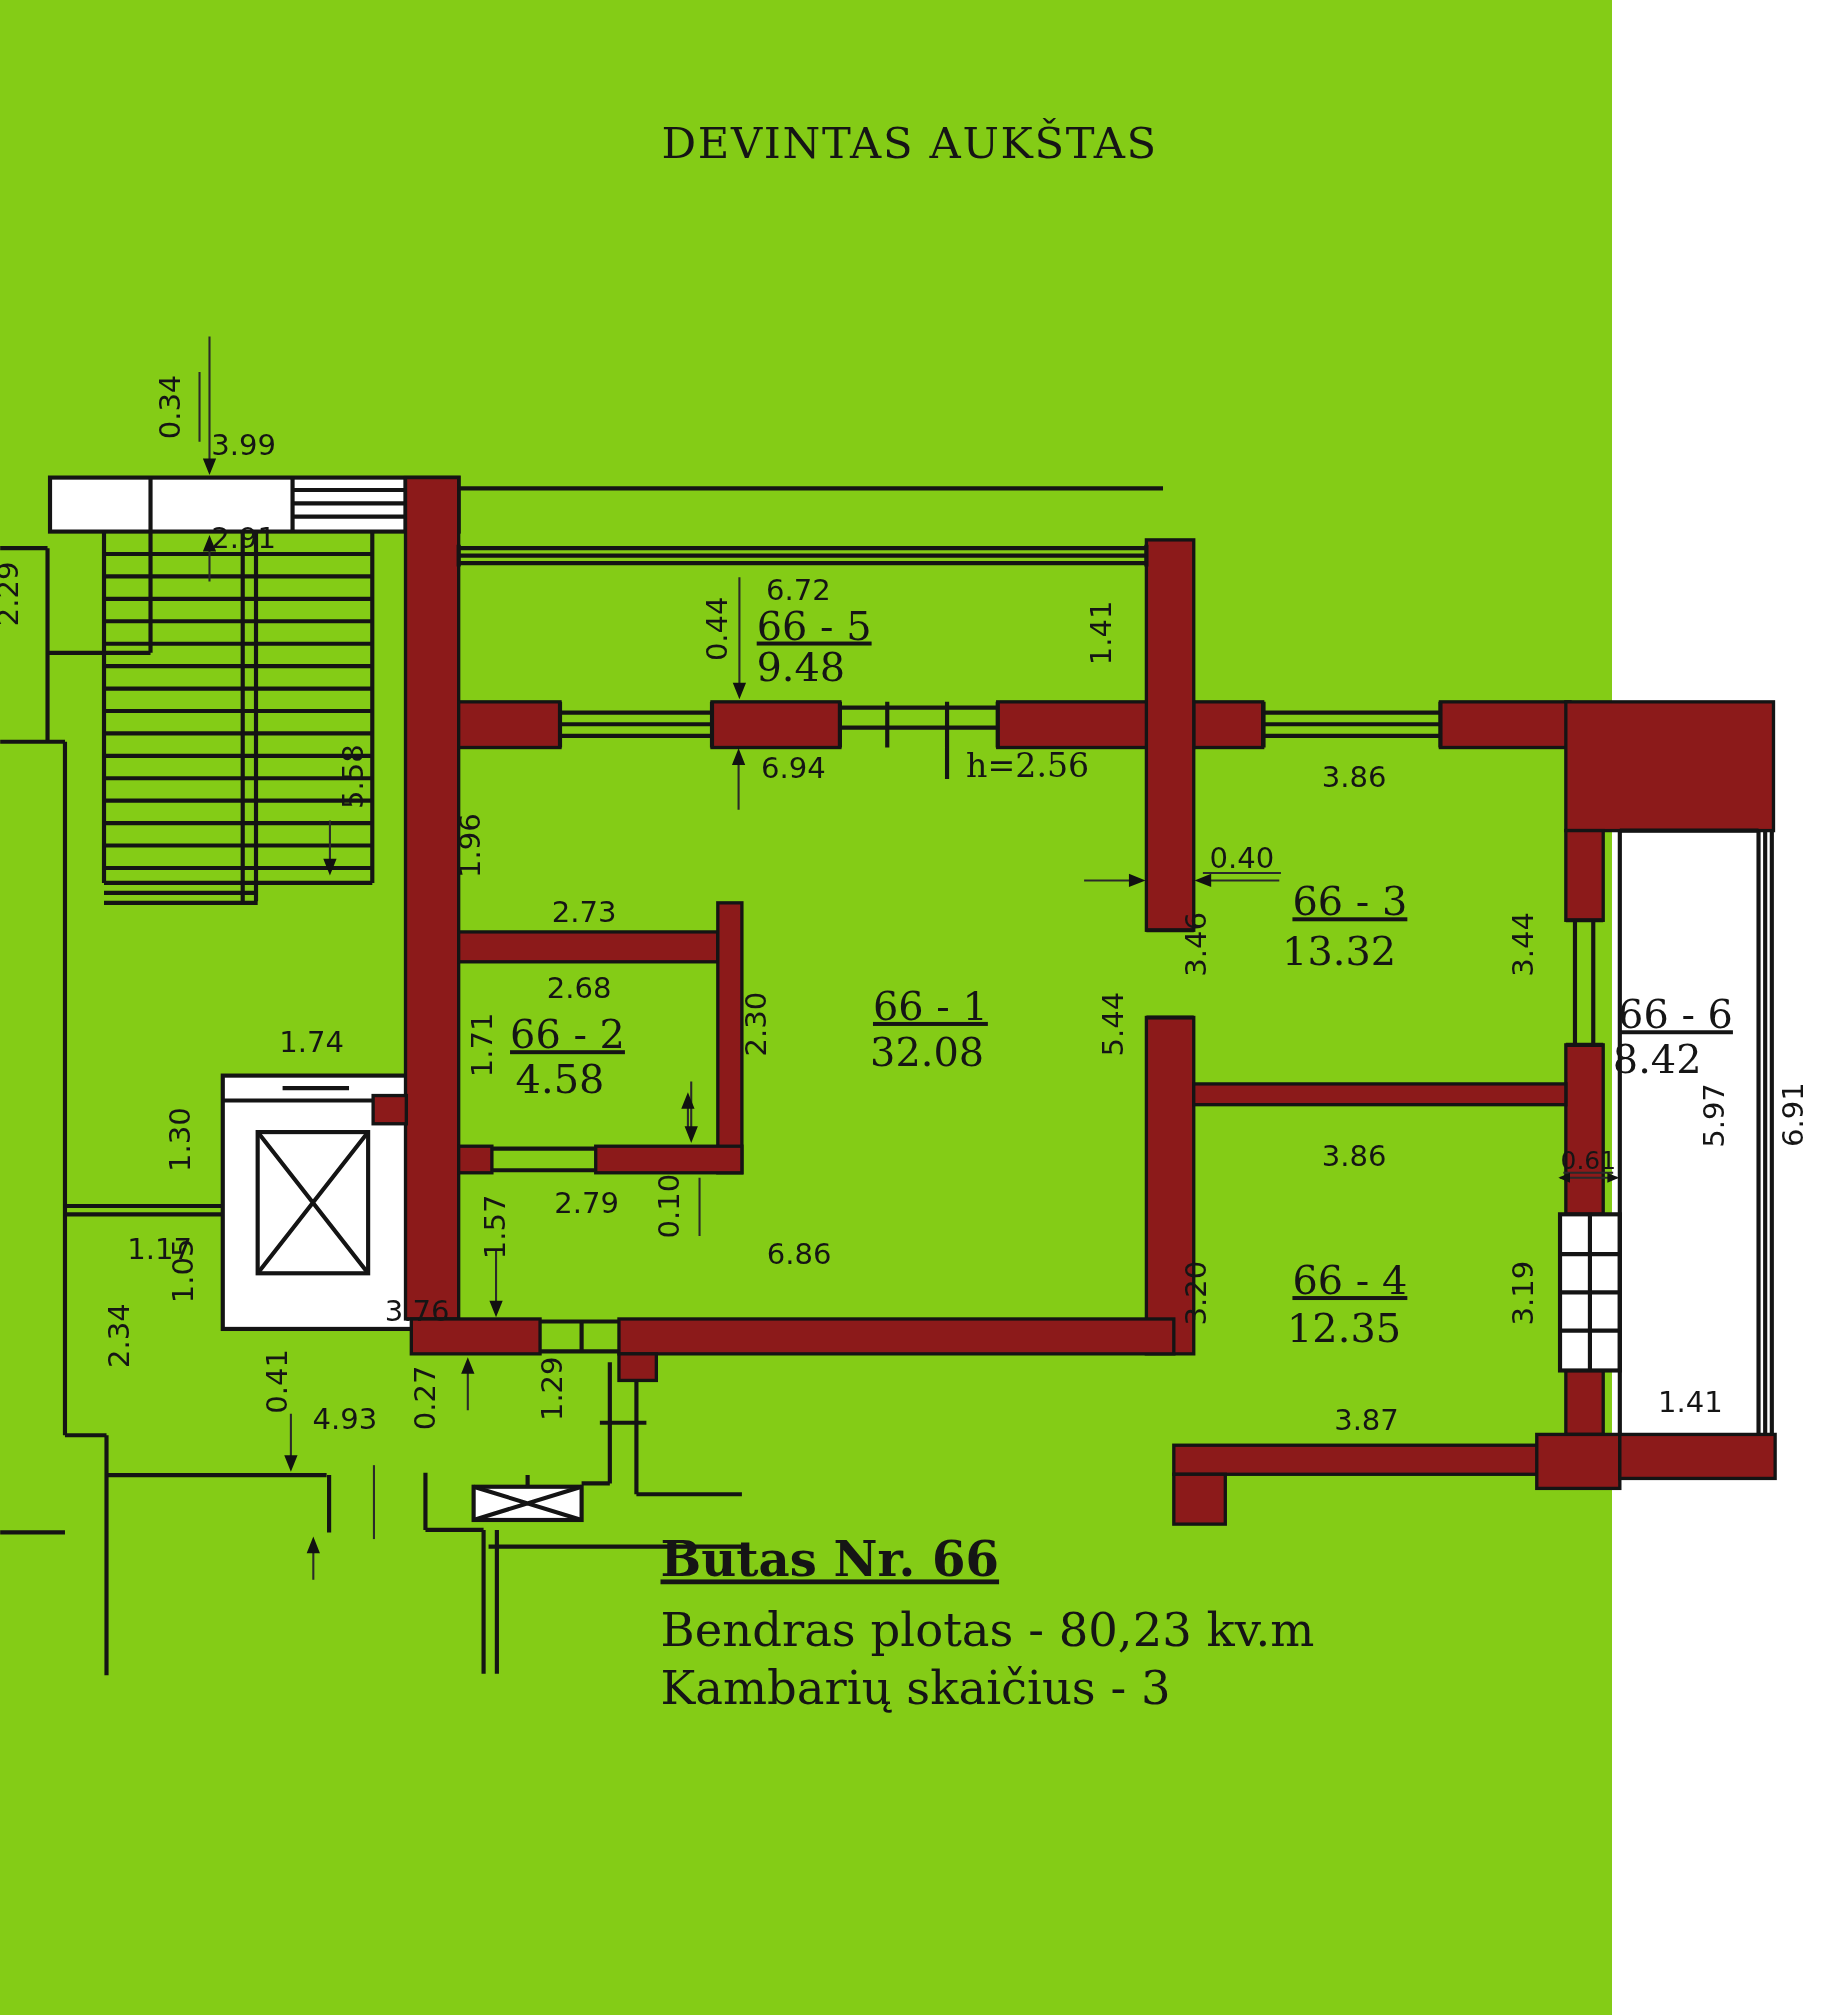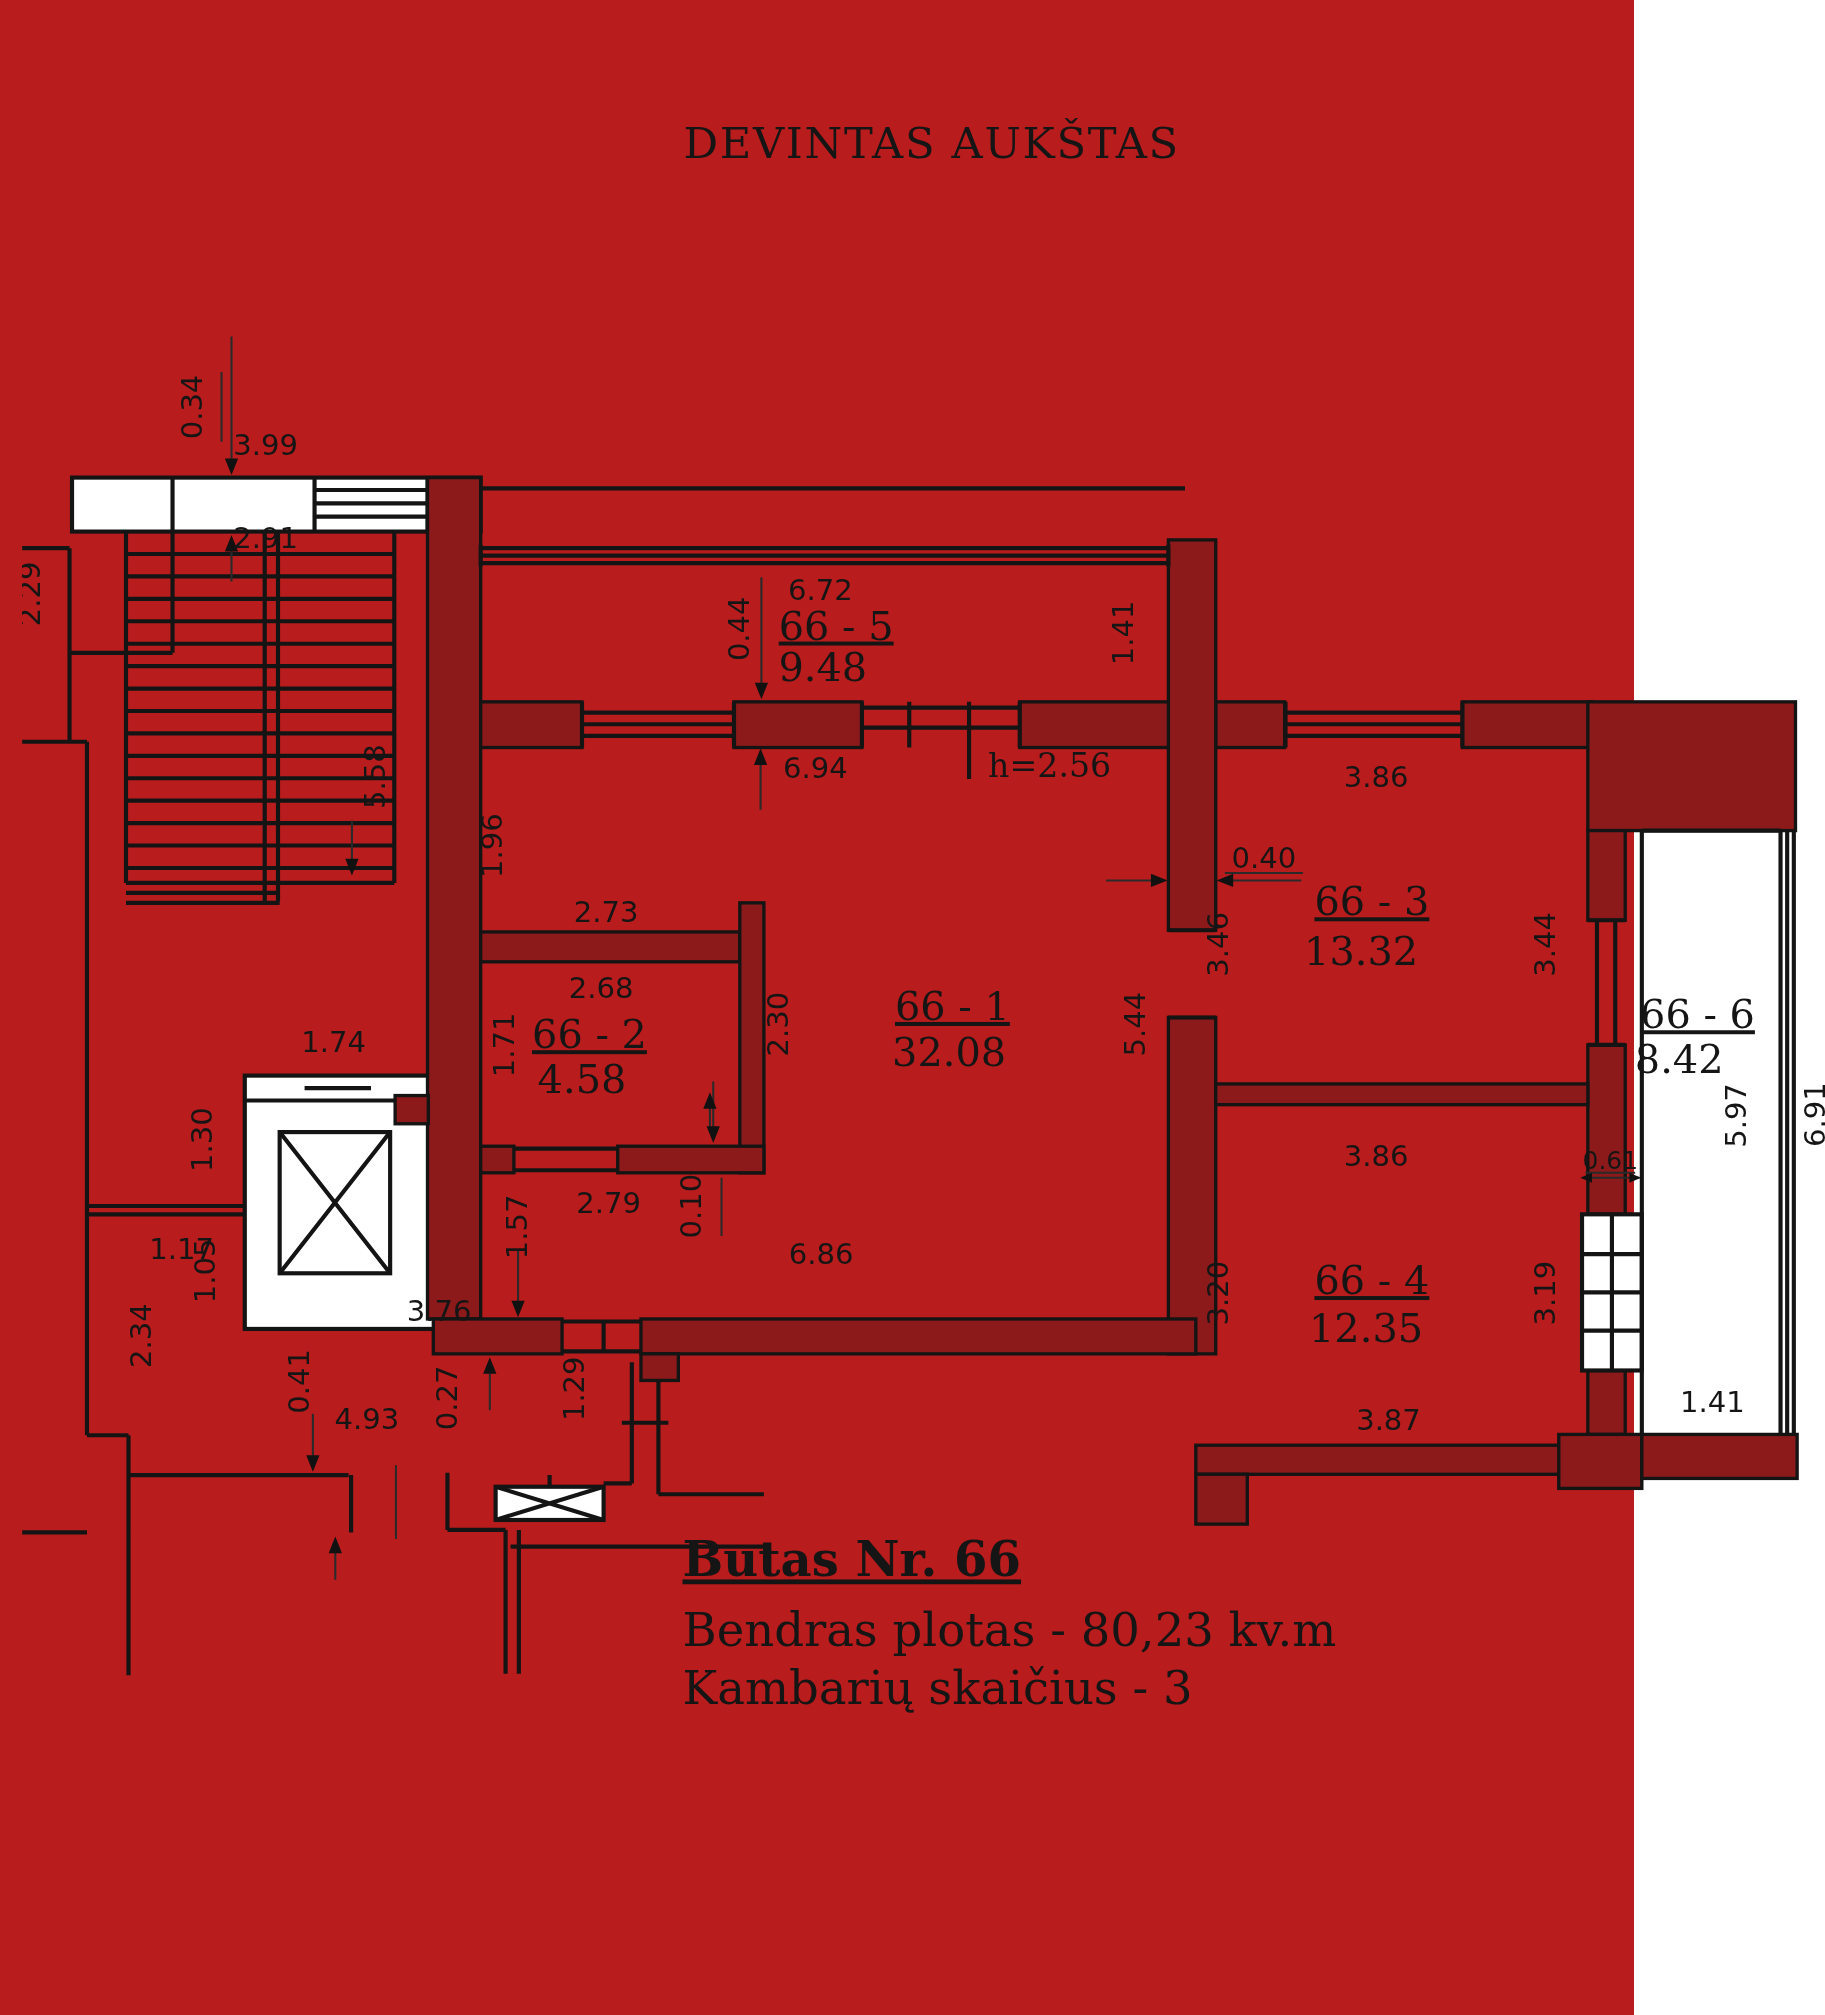--- a/index.html
+++ b/index.html
@@ -1,16 +1,16 @@
 <!DOCTYPE html>
 <html style="font-size:13.3px"><head>
 <meta charset="utf-8">
 <style>
   html,body{margin:0;padding:0;background:#ffffff;}
-  .page{width:1612px;height:2015px;position:relative;background:#b91c1c;padding-left:22px;}
+  .page{width:1612px;height:2015px;position:relative;background:#84cc16;}
   svg{display:block;}
   .wall{fill:#8c1a1a;stroke:#141414;stroke-width:4;}
   .wfill{fill:#ffffff;stroke:#141414;stroke-width:5;}
   .thin{stroke:#141414;stroke-width:5;fill:none;}
   .thin2{stroke:#2a2a2a;stroke-width:2.5;fill:none;}
   .arr{fill:#111111;stroke:none;}
   text{fill:#151515;}
   .dim{font-family:"DejaVu Sans",sans-serif;font-size:35px;}
   .dimsm{font-family:"DejaVu Sans",sans-serif;font-size:30px;}
   .roomid{font-family:"DejaVu Serif",serif;font-size:48px;text-decoration:underline;}

